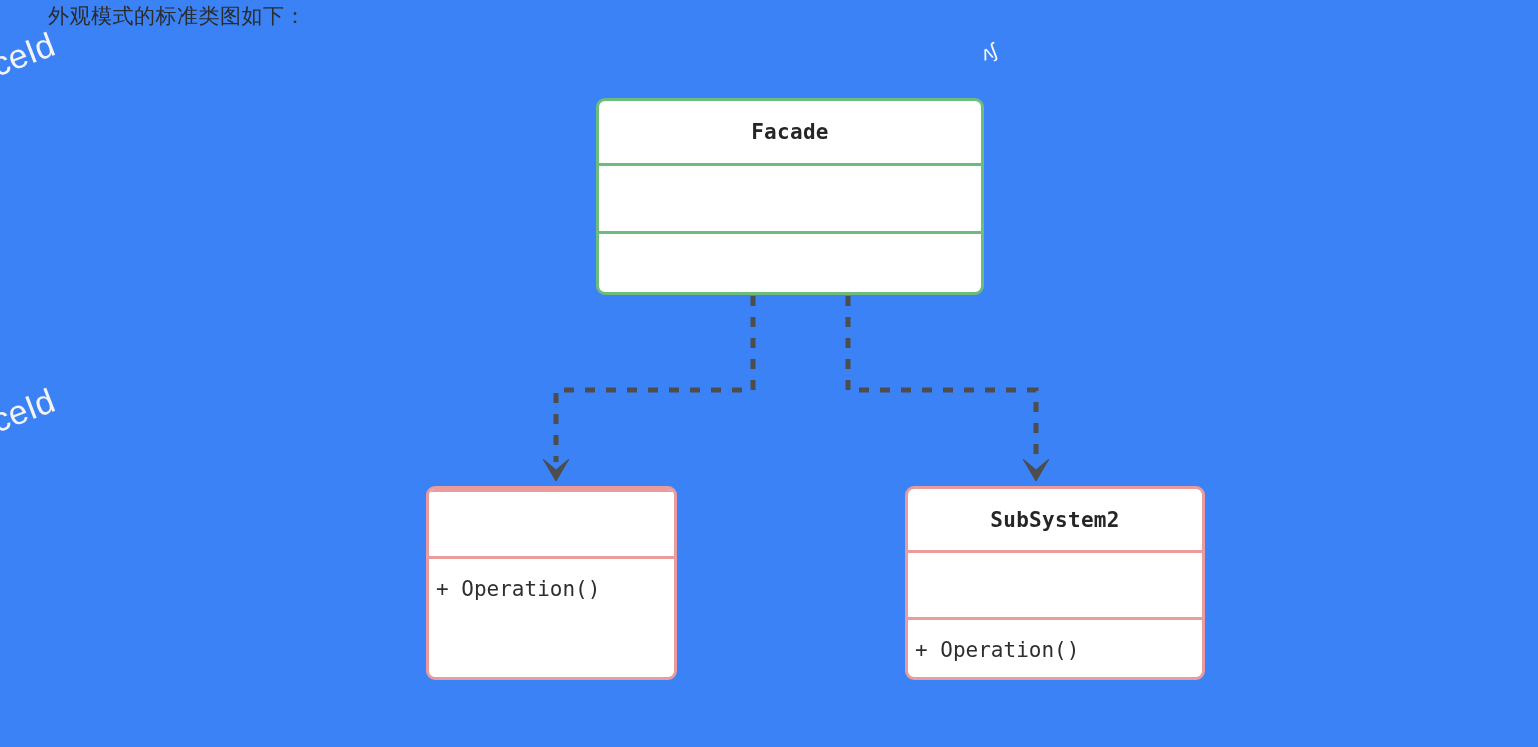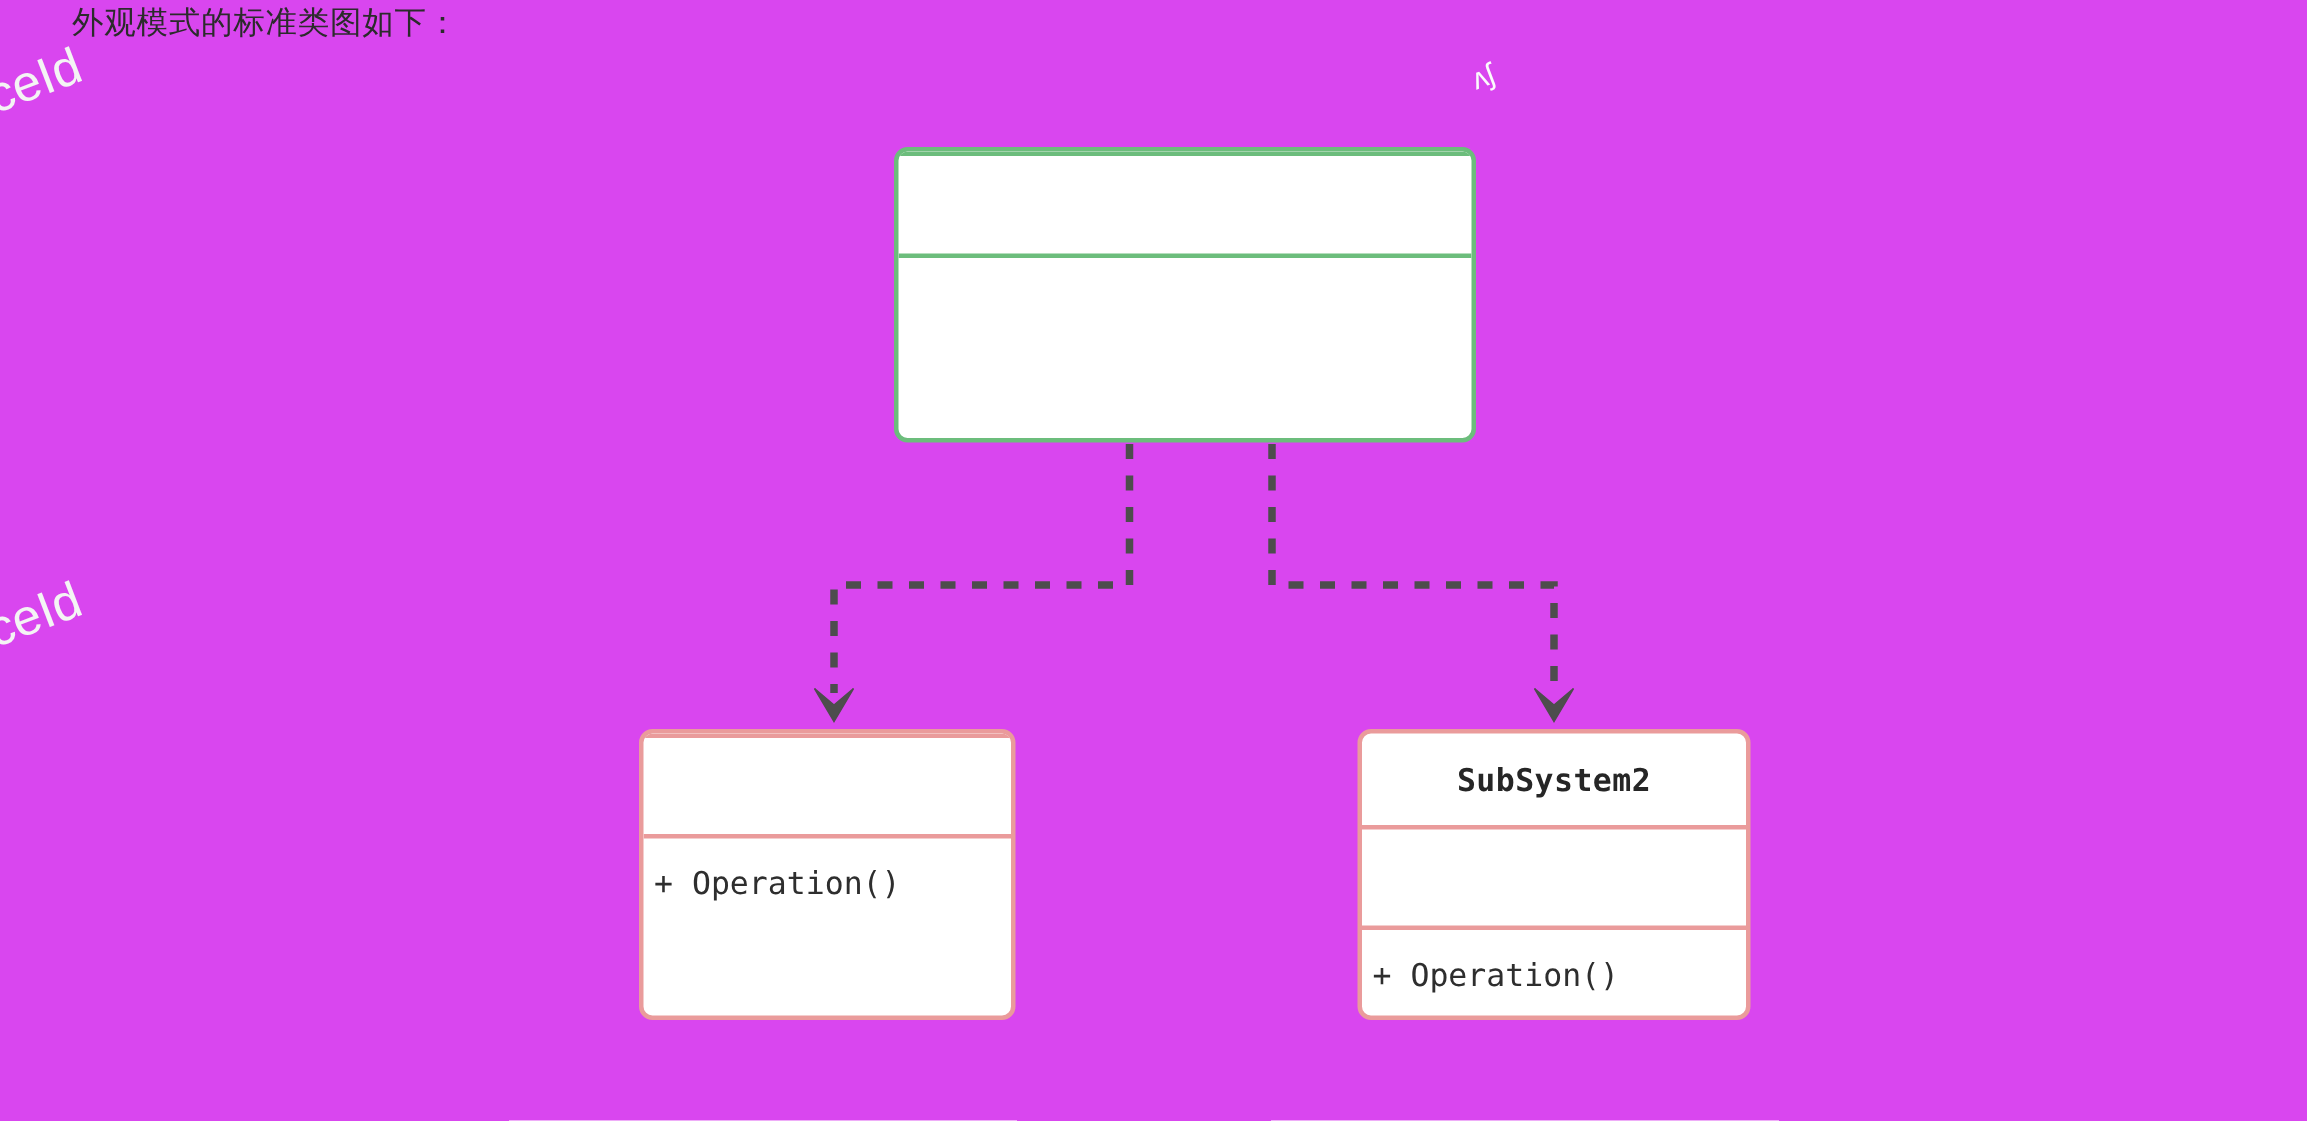--- a/index.html
+++ b/index.html
@@ -8,21 +8,21 @@
     background: #ffffff;
   }
   body {
     font-family: "Liberation Sans", sans-serif;
     -webkit-font-smoothing: antialiased;
   }
   #page {
     position: relative;
     width: 1538px;
     height: 747px;
-    background: #d946ef;
+    background: #3b82f6;
     overflow: hidden;
   }
 
   
   .heading {
     position: absolute;
     left: 48px;
     top: 1px;
     font-family: "Liberation Sans", "DejaVu Sans", sans-serif;
     font-size: 21px;
@@ -124,21 +124,21 @@
   
   #subsystem1-class {
     left: 426px;
     top: 486px;
     width: 251px;
     height: 194px;
   }
   #subsystem2-class {
     left: 905px;
     top: 486px;
-    width: 262px;
+    width: 300px;
     height: 194px;
   }
   .uml-class.red .uml-title   { height: 61px; }
   .uml-class.red .uml-attrs   { height: 64px; }
   .uml-class.red .uml-methods { height: 60px; }
 </style>
 </head>
 <body>
 
 <div id="page">
@@ -156,20 +156,21 @@
       <path d="M 543 459 L 556 481 L 569 459 L 556 470 Z" fill="#4d4d4d" stroke="#4d4d4d" stroke-width="1" stroke-linejoin="miter"></path>
     </g>
 
     <g>
       <path d="M 848 296 L 848 390 L 1036 390 L 1036 462" fill="none" stroke="#4d4d4d" stroke-width="5" stroke-dasharray="10 11" stroke-linecap="butt"></path>
       <path d="M 1023 459 L 1036 481 L 1049 459 L 1036 470 Z" fill="#4d4d4d" stroke="#4d4d4d" stroke-width="1" stroke-linejoin="miter"></path>
     </g>
   </svg>
 
   <div id="facade-class" class="uml-class green">
+    <div class="uml-row uml-title">Facade</div>
     <div class="uml-sep green"></div>
     <div class="uml-row uml-attrs"></div>
     <div class="uml-sep green"></div>
   </div>
 
   <div id="subsystem1-class" class="uml-class red">
     <div class="uml-sep red"></div>
     <div class="uml-row uml-attrs"></div>
     <div class="uml-sep red"></div>
     <div class="uml-row uml-methods">+ Operation()</div>

